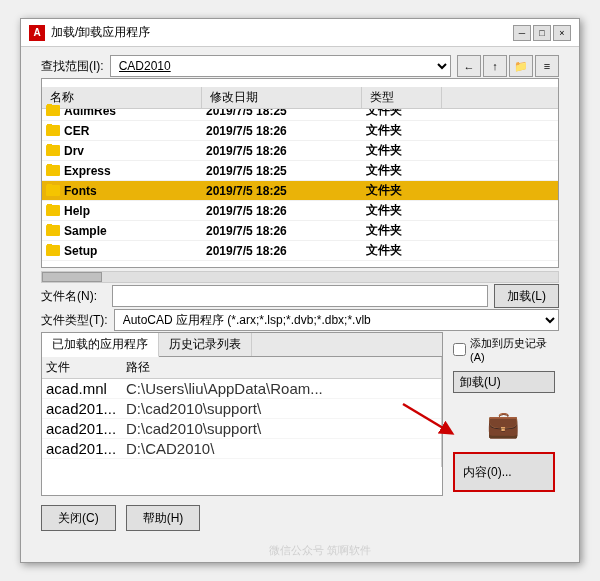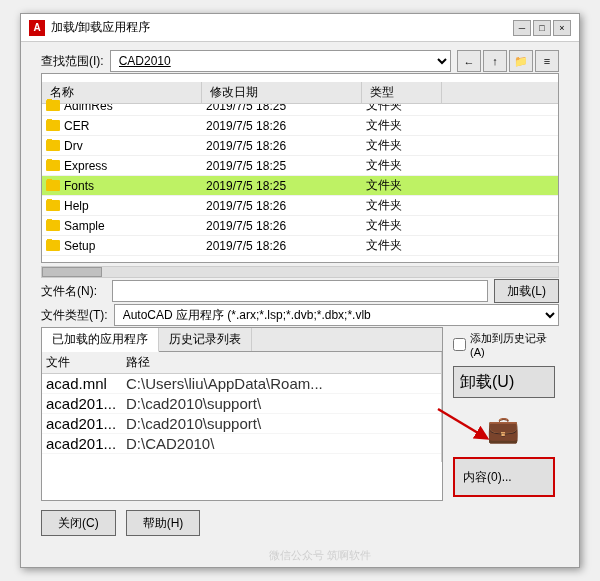--- a/index.html
+++ b/index.html
@@ -128,27 +128,28 @@
     .file-list-header-cell:first-child { width: 160px; }
     .file-list-header-cell:nth-child(2) { width: 160px; }
     .file-list-header-cell:nth-child(3) { width: 80px; }
     .file-list-row {
       display: flex;
       align-items: center;
       height: 20px;
       border-bottom: 1px solid #f0f0f0;
       cursor: pointer;
     }
-    .file-list-row.selected { background: #bef264; }
+    .file-list-row.selected { background: #eab308; }
     .file-list-cell {
       padding: 0 4px;
       font-size: 12px;
       white-space: nowrap;
       overflow: hidden;
       flex-shrink: 0;
+      font-weight: bold;
     }
     .file-list-cell:first-child { width: 160px; display: flex; align-items: center; gap: 4px; }
     .file-list-cell:nth-child(2) { width: 160px; }
     .file-list-cell:nth-child(3) { width: 80px; }
     .folder-icon {
       width: 14px;
       height: 11px;
       background: #f5c400;
       border-radius: 1px;
       display: inline-block;
@@ -243,38 +244,37 @@
     }
     .loaded-item-file { flex: 0 0 80px; }
     .loaded-item-path { flex: 1; color: #333; }
     .right-panel {
       width: 110px;
       padding: 4px;
       display: flex;
       flex-direction: column;
       gap: 4px;
       position: relative;
-      align-items: center;
     }
     .checkbox-row {
       display: flex;
       align-items: center;
       gap: 4px;
       margin-bottom: 4px;
     }
     .checkbox-label {
       font-size: 11px;
     }
     .side-btn {
       padding: 2px 6px;
-      height: 32px;
+      height: 22px;
       border: 1px solid #666;
       background: #e0e0e0;
       cursor: pointer;
-      font-size: 16px;
+      font-size: 12px;
       width: 100%;
       text-align: left;
     }
     .content-btn {
       padding: 2px 8px;
       height: 40px;
       border: 1px solid #666;
       background: #e0e0e0;
       cursor: pointer;
       font-size: 12px;

